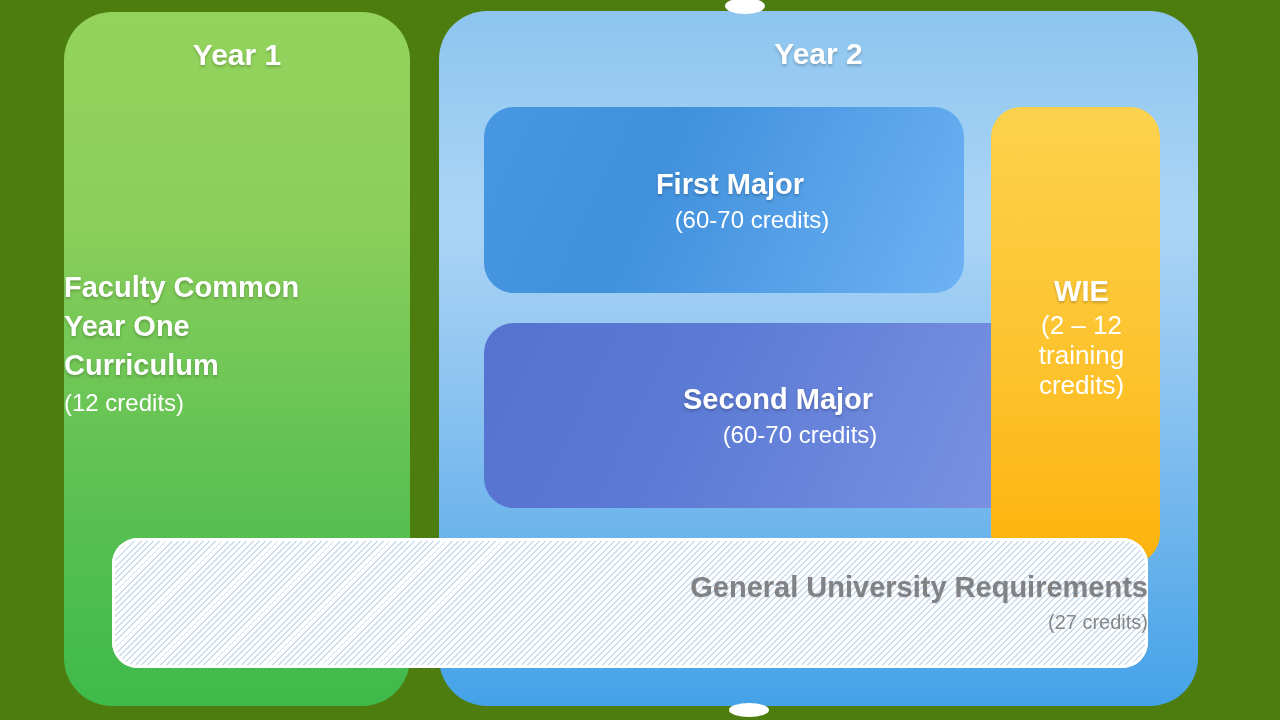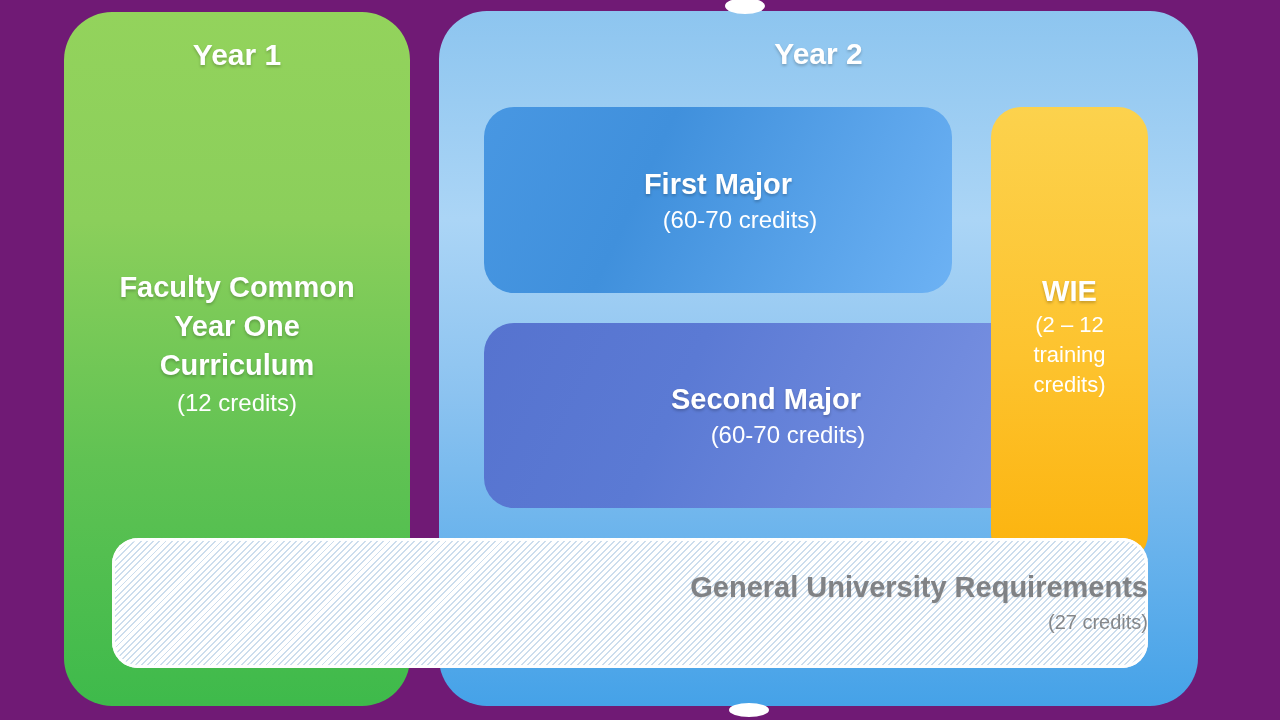--- a/index.html
+++ b/index.html
@@ -1,65 +1,65 @@
 <!DOCTYPE html>
 <html><head>
 <meta charset="utf-8">
 <style>
   html,body{margin:0;padding:0;background:#ffffff;}
   .canvas{
-    position:relative;width:1280px;height:720px;background:#701a75;overflow:hidden;
+    position:relative;width:1280px;height:720px;background:#4d7c0f;overflow:hidden;
     font-family:"Liberation Sans",sans-serif;
   }
   .panel{position:absolute;border-radius:48px;}
   .panel-year1{
     left:64px;top:12px;width:346px;height:694px;
     background:linear-gradient(180deg,#93d35c 0%,#8bcf5b 30%,#60c253 65%,#3eba4b 100%);
   }
   .panel-year2{
     left:439px;top:11px;width:759px;height:695px;
     background:linear-gradient(180deg,#8dc5ef 0%,#abd5f6 30%,#8cc3f0 55%,#45a2e8 100%);
   }
   .panel-title{
     position:absolute;top:26px;left:0;right:0;text-align:center;
     font-size:30px;font-weight:bold;color:#ffffff;
     text-shadow:0 2px 3px rgba(0,0,0,0.22);
   }
   .year1-body{
-    position:absolute;left:0;right:0;top:256px;text-align:center;color:#ffffff;
+    position:absolute;left:0;right:0;top:256px;color:#ffffff;
   }
   .year1-body .body-line{
     font-size:29px;font-weight:bold;line-height:39px;
     text-shadow:0 2px 3px rgba(0,0,0,0.22);
   }
   .year1-body .credits-line{font-size:24px;line-height:36px;}
   .inner-box{
     position:absolute;border-radius:30px;display:flex;flex-direction:column;
-    align-items:center;justify-content:center;text-align:center;color:#ffffff;
+    align-items:center;justify-content:center;text-align:center;color:#ffffff;padding-left:12px;
   }
   .box-first-major{
     left:484px;top:107px;width:468px;height:186px;
     background:linear-gradient(115deg,#4897e2 0%,#4090dc 35%,#6db2f4 100%);
   }
   .box-second-major{
     left:484px;top:323px;width:564px;height:185px;
     background:linear-gradient(115deg,#5673cf 0%,#5b7ad4 35%,#7e95e4 100%);
     align-items:center;
   }
   .box-wie{
     left:991px;top:107px;width:157px;height:457px;
     background:linear-gradient(180deg,#fcd24d 0%,#fdc32e 55%,#fcb30d 100%);
     justify-content:center;
   }
   .box-title{
     font-size:29px;font-weight:bold;line-height:38px;
     text-shadow:0 2px 3px rgba(0,0,0,0.22);
   }
   .box-credits{font-size:24px;line-height:33px;margin-left:44px;}
-  .wie-line{font-size:22px;line-height:30px;}
+  .wie-line{font-size:26px;line-height:30px;}
   .box-gur{
     left:112px;top:538px;width:1036px;height:130px;border-radius:26px;
     position:absolute;display:flex;flex-direction:column;align-items:flex-end;justify-content:center;
     text-align:center;z-index:5;
     background:repeating-linear-gradient(135deg,#ccdded 0px,#ccdded 1.4px,#ffffff 1.4px,#ffffff 4.4px);
     box-shadow:inset 0 0 0 3px rgba(255,255,255,0.95);
   }
   .gur-title{
     font-size:29px;font-weight:bold;line-height:38px;color:#808285;
     text-shadow:0 1px 2px rgba(0,0,0,0.10);

